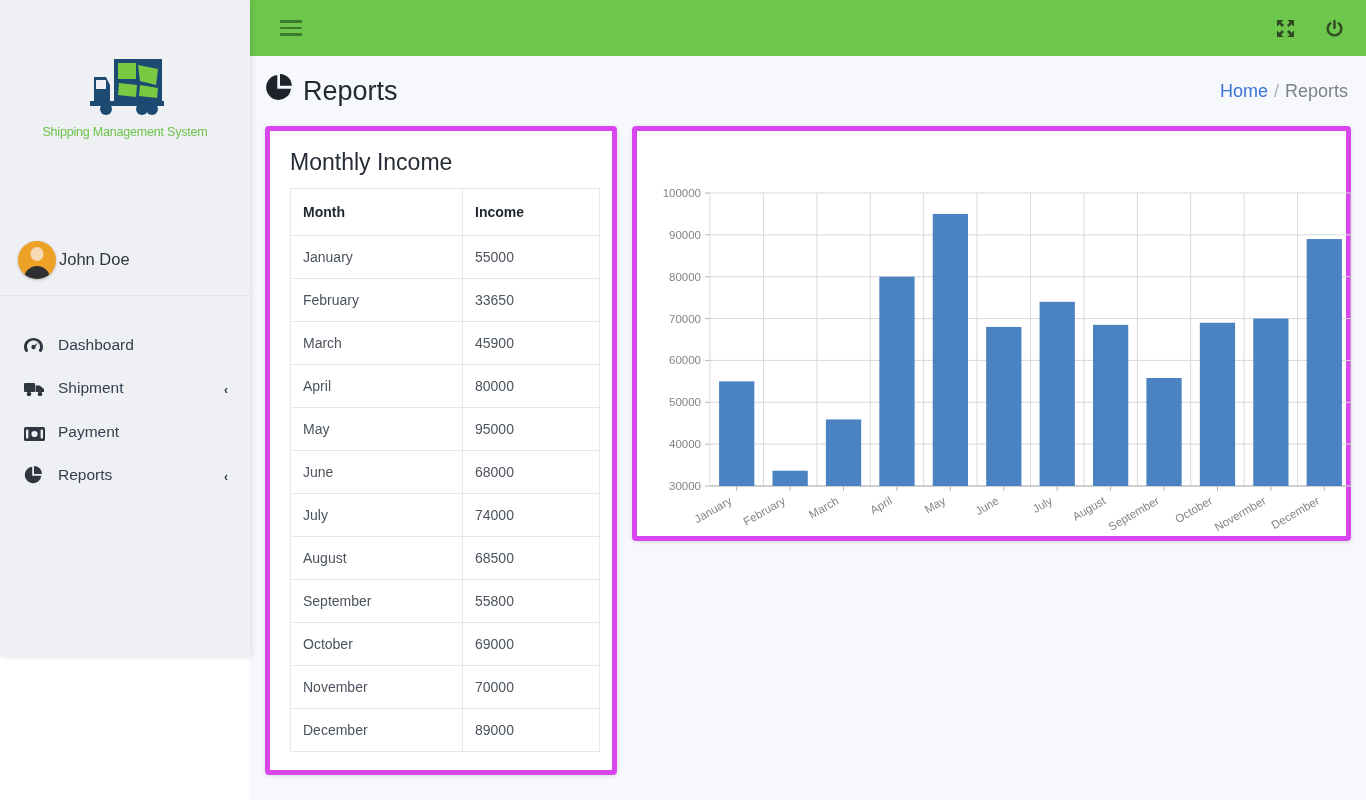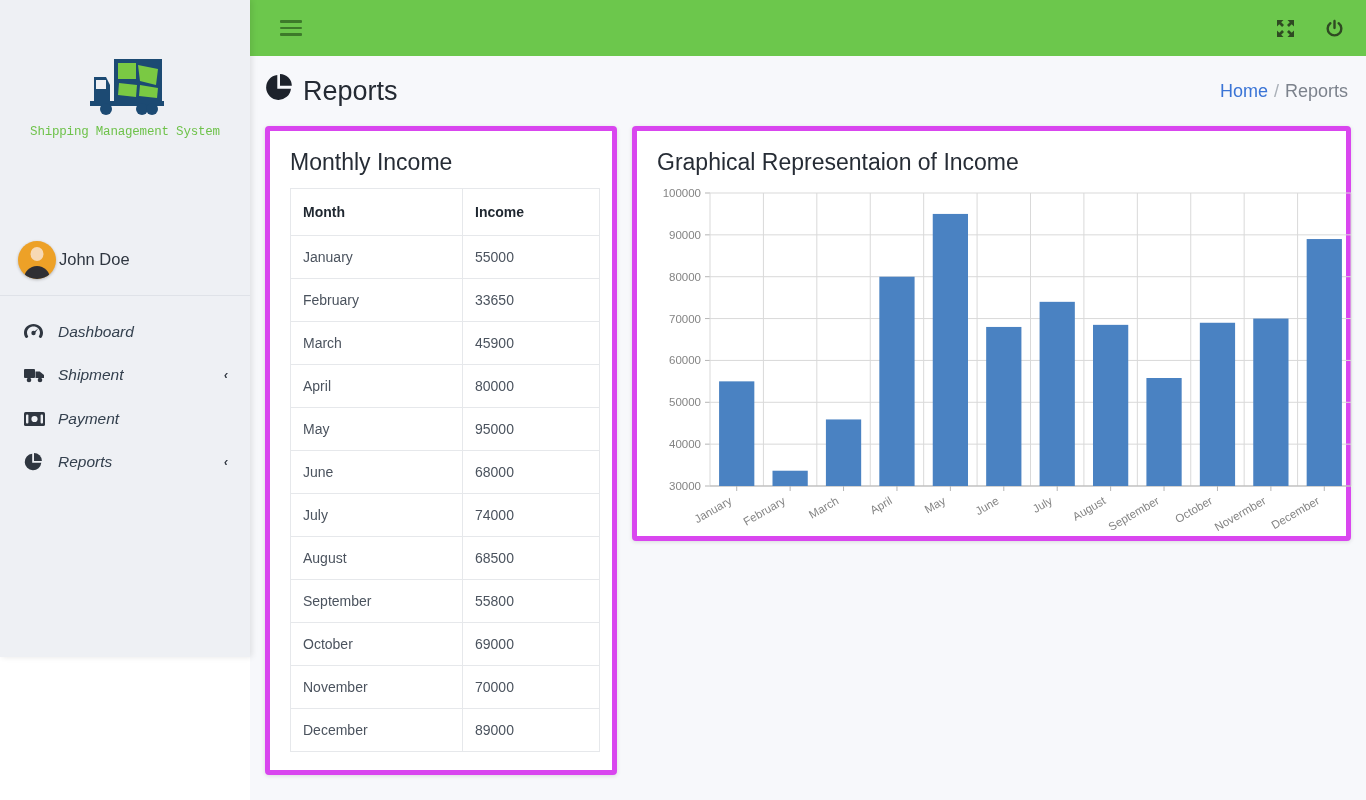--- a/index.html
+++ b/index.html
@@ -21,21 +21,21 @@
   }
   .brand {
     height: 224px;
     display: flex; flex-direction: column;
     align-items: center; justify-content: flex-start;
     padding-top: 55px;
   }
   .brand-logo { width: 82px; height: 62px; }
   .brand-text {
     margin-top: 8px;
-    font-family: Liberation Mono, monospace;
+    font-family: Liberation Sans, sans-serif;
     font-size: 12.5px;
     color: #6ec24a;
     letter-spacing: -0.2px;
     white-space: nowrap;
   }
   .user-block {
     height: 72px;
     display: flex; align-items: center;
     padding-left: 18px; gap: 3px;
     border-bottom: 1px solid #dfe2e8;
@@ -56,25 +56,24 @@
     position: absolute; left: 50%; bottom: -7px;
     transform: translateX(-50%);
     width: 26px; height: 20px; border-radius: 13px 13px 0 0;
     background: #2f2f33;
   }
   .user-name { font-size: 16.5px; color: #2f3640; }
 
   .nav { padding-top: 14px; }
   .nav-item {
     height: 43.5px;
-    display: flex; align-items: center;
+    display: flex; align-items: flex-end;
     padding: 0 22px 0 24px;
     color: #34404e; font-size: 15.5px;
     cursor: pointer;
-    font-style: italic;
   }
   .nav-icon {
     width: 26px; flex: none; display: flex;
     align-items: center; justify-content: flex-start;
     color: #2f3640;
   }
   .nav-label { margin-left: 8px; flex: 1; }
   .chev { font-size: 12px; color: #2f3640; font-weight: bold; }
 
   
@@ -334,21 +333,20 @@
               </tr>
               <tr>
                 <td>December</td>
                 <td>89000</td>
               </tr>
             </tbody>
         </table>
       </section>
 
       <section class="card card-chart">
-        <h2 class="card-title">Graphical Representaion of Income</h2>
         <div class="plot-wrap">
           <svg class="plot-svg" id="chart-svg" width="719" height="350" viewBox="0 0 719 350">
               <line x1="73" y1="303" x2="714" y2="303" stroke="#d9d9d9" stroke-width="1"></line>
               <line x1="68" y1="303" x2="73" y2="303" stroke="#b5b5b5" stroke-width="1"></line>
               <text x="64" y="307" text-anchor="end" fill="#848484" font-size="11.5" font-family="&quot;Liberation Sans&quot;, sans-serif">30000</text>
               <line x1="73" y1="261.14285714285717" x2="714" y2="261.14285714285717" stroke="#d9d9d9" stroke-width="1"></line>
               <line x1="68" y1="261.14285714285717" x2="73" y2="261.14285714285717" stroke="#b5b5b5" stroke-width="1"></line>
               <text x="64" y="265.14285714285717" text-anchor="end" fill="#848484" font-size="11.5" font-family="&quot;Liberation Sans&quot;, sans-serif">40000</text>
               <line x1="73" y1="219.28571428571428" x2="714" y2="219.28571428571428" stroke="#d9d9d9" stroke-width="1"></line>
               <line x1="68" y1="219.28571428571428" x2="73" y2="219.28571428571428" stroke="#b5b5b5" stroke-width="1"></line>

